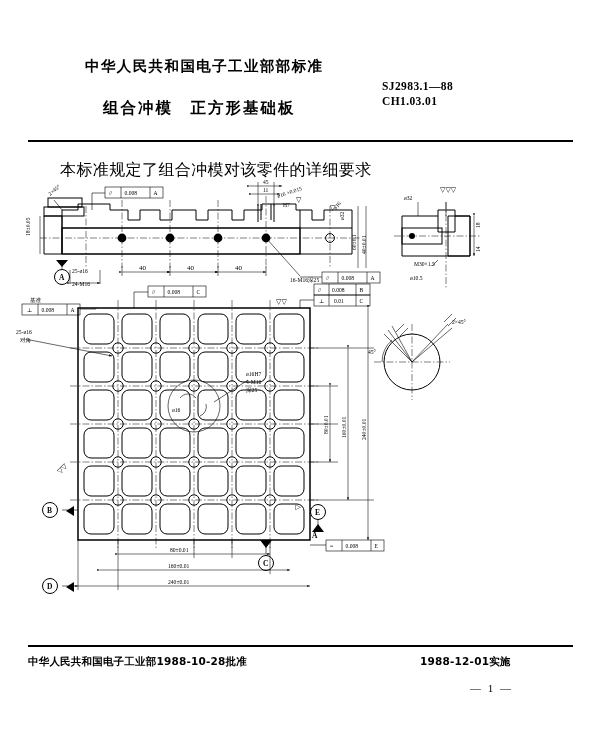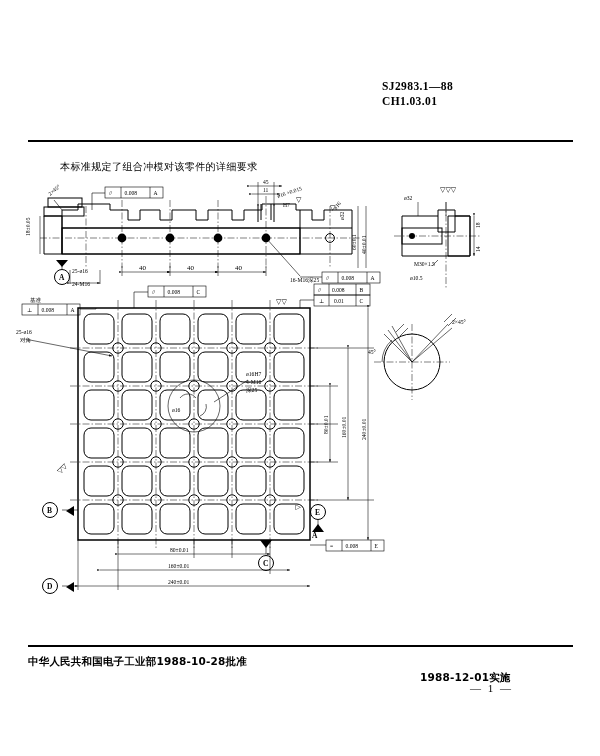--- a/index.html
+++ b/index.html
@@ -33,49 +33,51 @@
     position:absolute;left:382px;top:95px;
     font-family:"Liberation Serif","DejaVu Serif",serif;
     font-size:11.5px;font-weight:bold;letter-spacing:.4px;white-space:nowrap;text-align:right;
   }
   .rule-top{position:absolute;left:28px;top:140px;width:545px;height:2px;background:#000;}
   .rule-bottom{position:absolute;left:28px;top:645px;width:545px;height:2px;background:#000;}
 
   .scope{
     position:absolute;left:60px;top:160px;
     font-family:"DejaVu Sans","Liberation Sans",sans-serif;
-    font-size:10px;letter-spacing:.4px;white-space:nowrap;
+    font-size:16px;letter-spacing:.4px;white-space:nowrap;
   }
 
   
   .ft-left{
     position:absolute;left:28px;top:655px;
     font-family:"DejaVu Sans","Liberation Sans",sans-serif;
     font-size:10.5px;letter-spacing:.2px;white-space:nowrap;font-weight:bold;
   }
   .ft-right{
     position:absolute;left:420px;top:655px;
     font-family:"DejaVu Sans","Liberation Sans",sans-serif;
-    font-size:10.5px;letter-spacing:.2px;white-space:nowrap;font-weight:bold;margin-top:16px;
+    font-size:10.5px;letter-spacing:.2px;white-space:nowrap;font-weight:bold;
   }
   .ft-page{
     position:absolute;left:470px;top:682px;
     font-family:"Liberation Serif","DejaVu Serif",serif;
     font-size:11px;letter-spacing:2px;white-space:nowrap;
   }
 
   
   .draw{position:absolute;left:0;top:176px;width:600px;height:460px;}
   .draw svg{display:block;}
 </style>
 </head>
 <body>
 
 <div class="page">
 
+  <div class="hdr-org">中华人民共和国电子工业部部标准</div>
+  <div class="hdr-title">组合冲模　正方形基础板</div>
   <div class="hdr-code1">SJ2983.1—88</div>
   <div class="hdr-code2">CH1.03.01</div>
 
   <div class="rule-top"></div>
   <div class="scope">本标准规定了组合冲模对该零件的详细要求</div>
 
   <div class="draw">
   <svg width="600" height="460" viewBox="0 0 600 460" xmlns="http://www.w3.org/2000/svg">
     <defs>
       <style>

